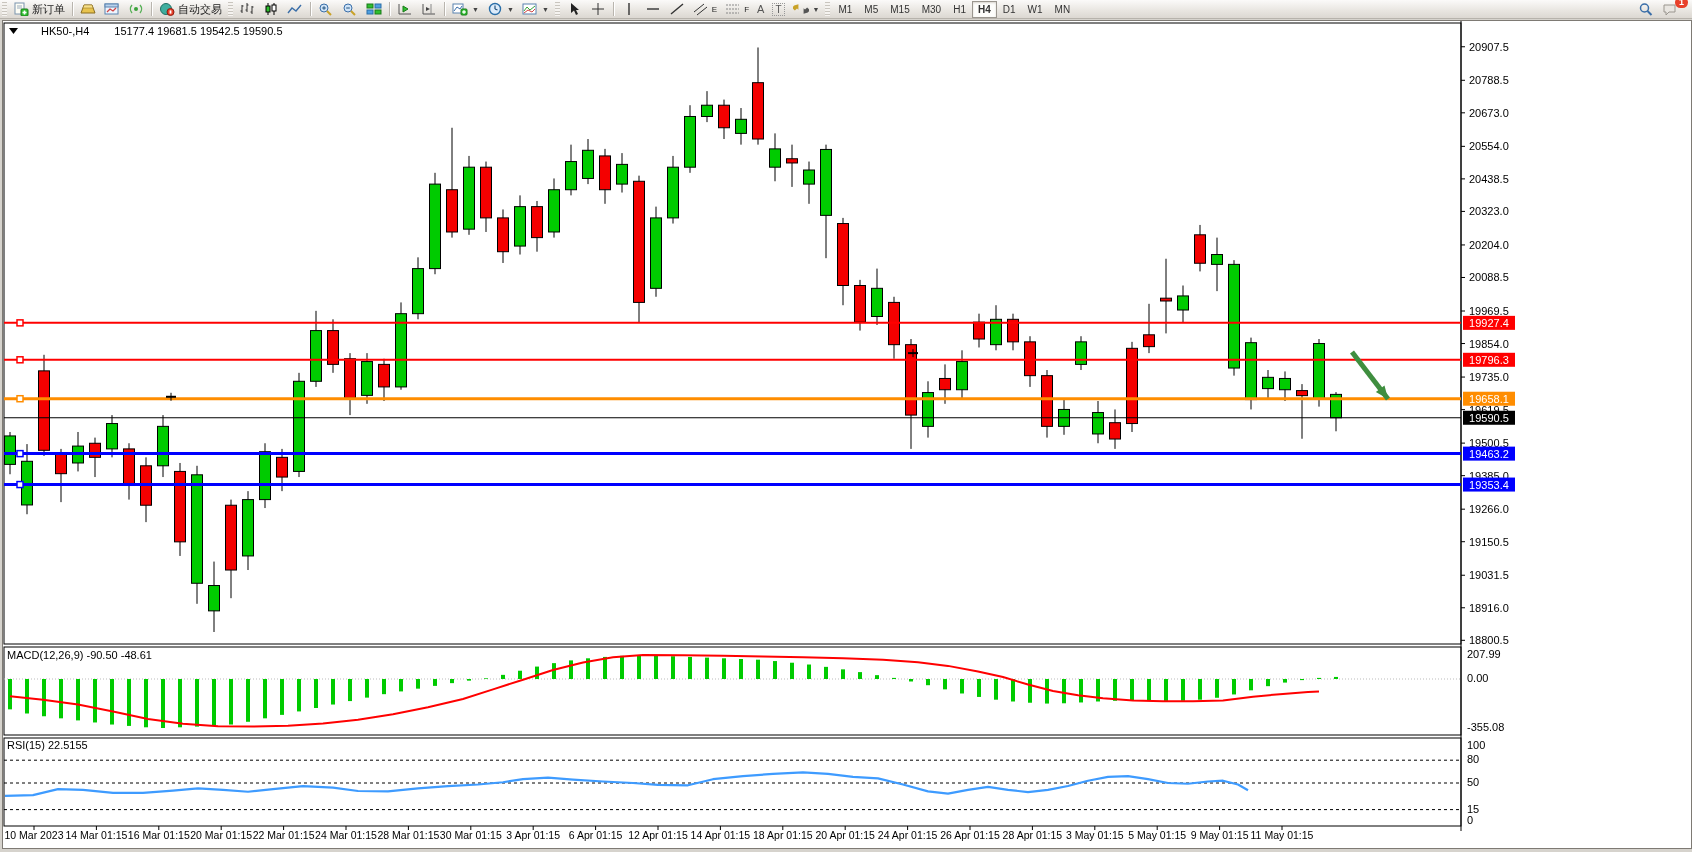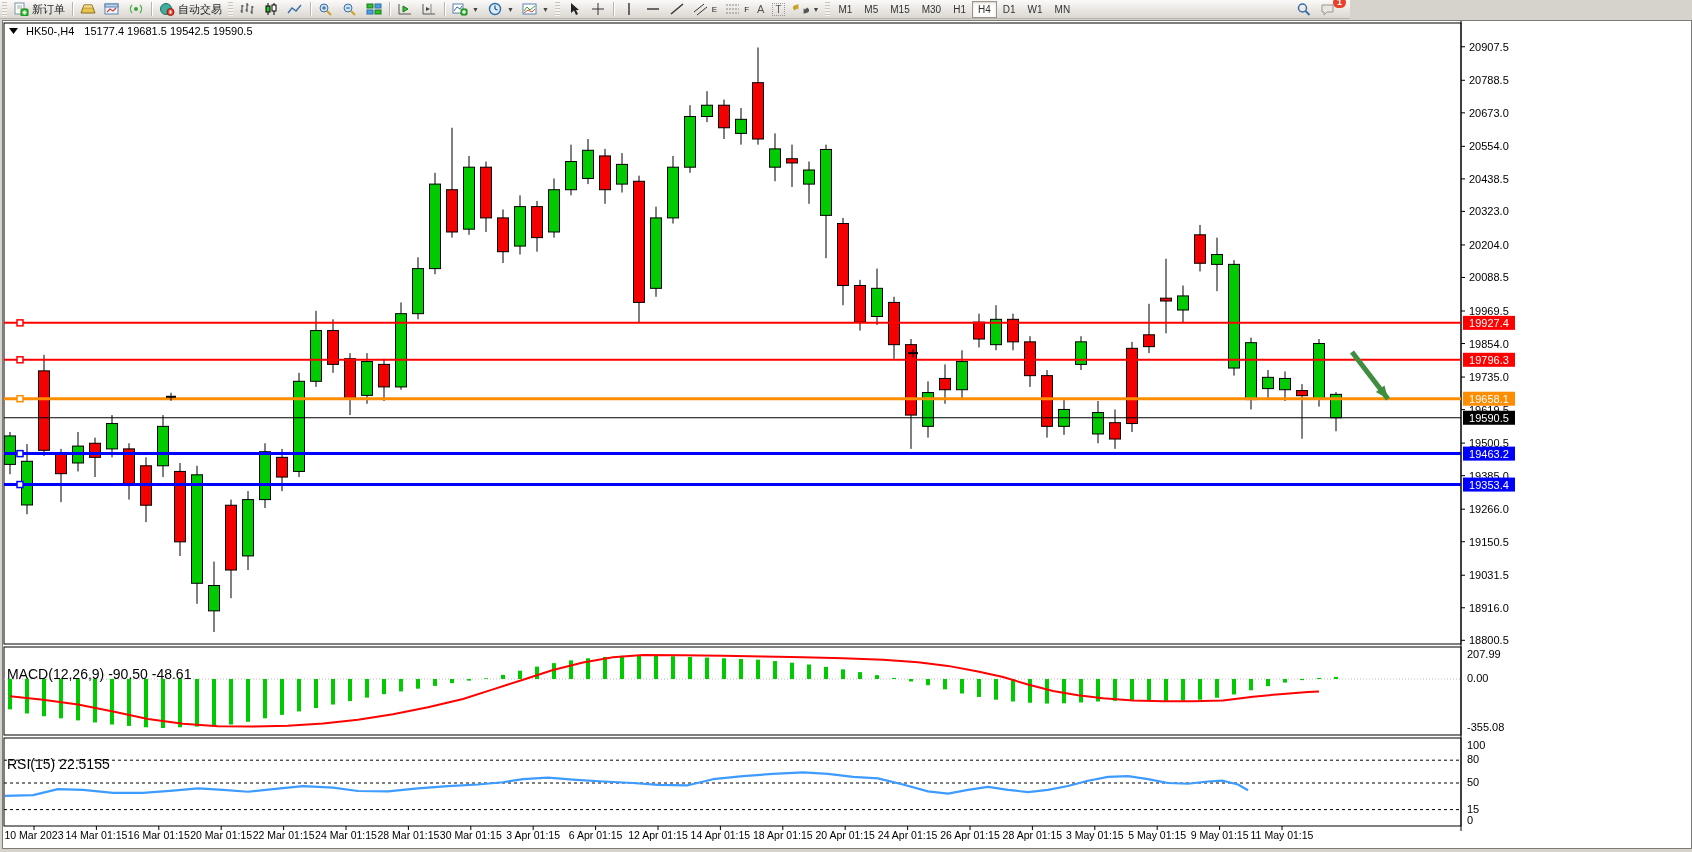--- a/index.html
+++ b/index.html
@@ -1,36 +1,36 @@
 <!DOCTYPE html>
 <html><head>
 <meta charset="utf-8">
 <style>
   html,body{margin:0;padding:0;background:#d6d3cd;width:1692px;height:852px;overflow:hidden;
     font-family:"Liberation Sans",sans-serif;-webkit-font-smoothing:none;}
   
-  .toolbar{position:absolute;left:0;top:0;width:1350px;height:18px;
+  .toolbar{position:absolute;left:0;top:0;width:1692px;height:18px;
     background:linear-gradient(#fbfaf9,#e8e5e0 60%,#dcd8d2);border-bottom:1px solid #b7b3ac;
     display:flex;align-items:center;font-size:11px;color:#222;}
   .tbtn{height:16px;display:flex;align-items:center;padding:0 4px;gap:3px;cursor:default;}
   .tsep{width:1px;height:14px;background:#b9b5ae;margin:0 3px;box-shadow:1px 0 0 #fff;}
   .grip{width:5px;height:14px;margin:0 2px;background:repeating-linear-gradient(#c9c5be 0 1px,#f5f3f0 1px 3px);}
   .tf{padding:0 5px;height:15px;line-height:15px;font-size:10px;color:#333;border:1px solid transparent;}
-  .tf.active{background:#fdfdfb;border:1px solid #9a968f;box-shadow:inset 0 1px 2px #d8d4ce;}
+  .tf.active{background:#fdfdfb;border:1px solid #9a968f;box-shadow:inset 0 1px 2px #d8d4ce;font-weight:bold;}
   .spacer{flex:1;}
   .badge{position:absolute;top:-4px;right:-6px;background:#e8402a;color:#fff;border-radius:7px;
     font-size:9px;padding:0 4px;height:11px;line-height:11px;font-weight:bold;}
   .icon16{width:16px;height:14px;display:inline-block;}
   .dd{font-size:7px;color:#444;margin-left:1px;}
   
   .chartwin{position:absolute;left:2px;top:20px;width:1688px;height:827px;background:#fff;
     border:1px solid #7e7a74;}
   #csvg{position:absolute;left:0;top:0;}
-  .ttl{position:absolute;left:6px;top:4px;font-size:11px;color:#000;display:flex;gap:8px;align-items:center;}
-  .paneLabel{position:absolute;left:4px;font-size:14px;color:#000;margin-top:17px;}
+  .ttl{position:absolute;left:6px;top:4px;font-size:11px;color:#000;display:flex;gap:23px;align-items:center;}
+  .paneLabel{position:absolute;left:4px;font-size:11px;color:#000;}
   text{font-family:"Liberation Sans",sans-serif;}
 </style>
 </head>
 <body>
 
 <div class="toolbar">
   <span class="grip"></span>
 
   <span class="tbtn">
     <svg class="icon16" viewBox="0 0 16 14">

